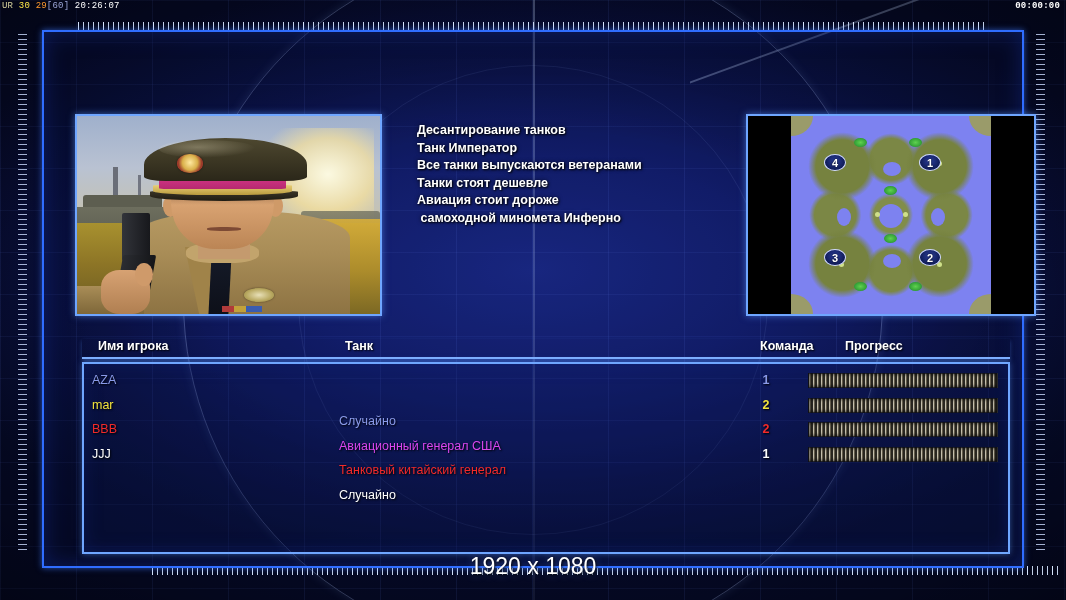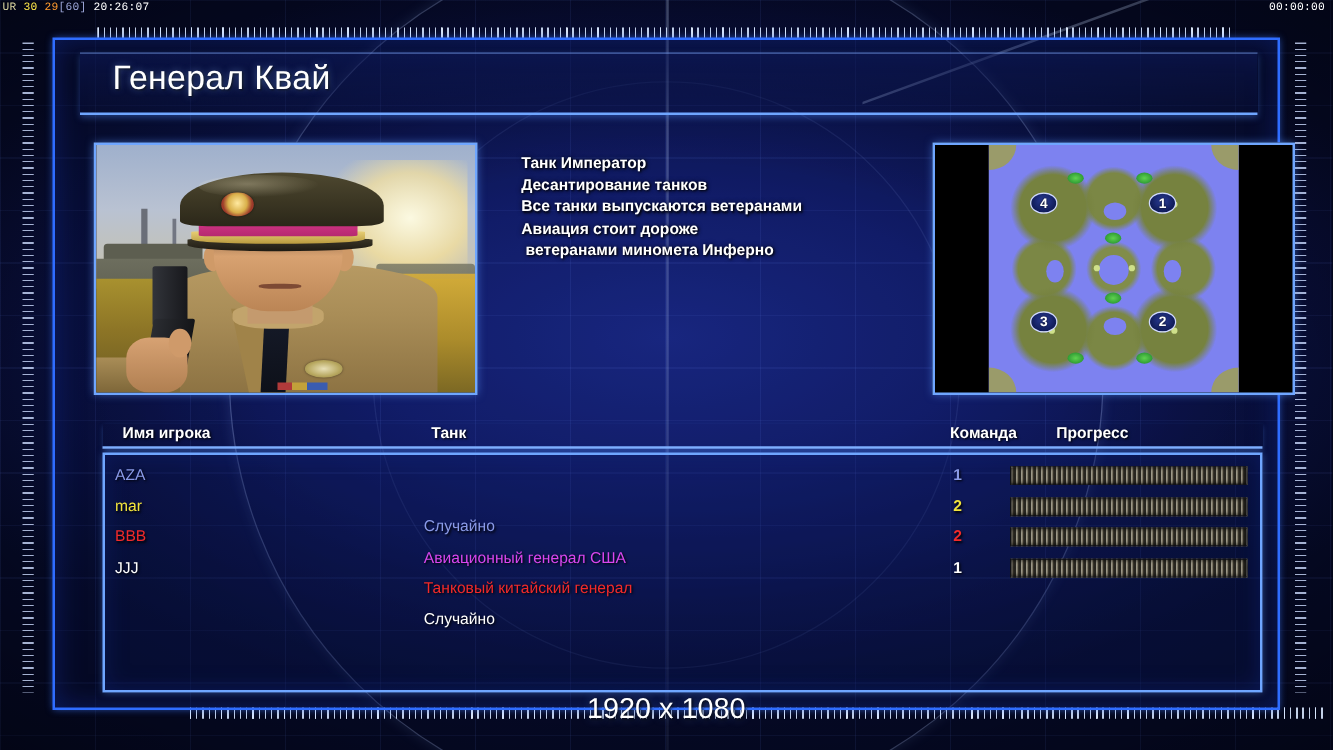--- a/index.html
+++ b/index.html
@@ -59,21 +59,21 @@
   #topbar{
     position:absolute; left:0; top:0; width:1066px; height:12px;
     font-family:"Liberation Mono", monospace;
     font-size:9px; line-height:12px;
     letter-spacing:.2px;
     z-index:40;
   }
   #fps{ position:absolute; left:2px; top:0; white-space:nowrap; }
   #fps .c1{color:#d9d4a0;} #fps .c2{color:#ffe84a;} #fps .c3{color:#ff9a2e;}
   #fps .c4{color:#9aa4d6;} #fps .c5{color:#ffffff;}
-  #clock{ position:absolute; right:6px; top:0; color:#ffffff; }
+  #clock{ position:absolute; right:6px; top:0; color:#ffffff;font-weight:bold; }
 
   
   .ruler-h{
     position:absolute; height:9px;
     background-image:repeating-linear-gradient(to right,
         rgba(205,220,255,.85) 0 1px, transparent 1px 5px);
   }
   .ruler-h.tall{
     background-image:repeating-linear-gradient(to right,
         rgba(215,230,255,.9) 0 1px, transparent 1px 5px),
@@ -314,23 +314,20 @@
 <div class="ruler-v" style="left:18px;top:34px;height:520px;"></div>
 <div class="ruler-v" style="left:1036px;top:34px;height:520px;"></div>
 
 <div id="topbar">
   <div id="fps"><span class="c1">UR</span> <span class="c2">30</span> <span class="c3">29</span><span class="c4">[60]</span> <span class="c5">20:26:07</span></div>
   <div id="clock">00:00:00</div>
 </div>
 
 <div id="window">
 
-  <div id="titlebar">
-    <div id="title">Генерал Квай</div>
-  </div>
 
   <div id="portrait-frame">
     <div id="portrait">
       <div class="p-sky"></div>
         <div class="p-sun"></div>
       <div class="p-post"></div>
         <div class="p-post2"></div>
       <div class="p-tankL2"></div>
         <div class="p-tankL"></div>
         <div class="p-tankR"></div>
@@ -358,25 +355,26 @@
         <div class="p-emblem"></div>
       <div class="p-gun-barrel"></div>
         <div class="p-gun-grip"></div>
       <div class="p-sleeve"></div>
         <div class="p-hand"></div>
         <div class="p-thumb"></div>
     </div>
   </div>
 
   <div id="desc">
+      <div class="ln">Десантирование танков</div>
       <div class="ln">Танк Император</div>
-      <div class="ln">Десантирование танков</div>
       <div class="ln">Все танки выпускаются ветеранами</div>
+      <div class="ln">Танки стоят дешевле</div>
       <div class="ln">Авиация стоит дороже</div>
-      <div class="ln"> ветеранами миномета Инферно</div>
+      <div class="ln"> самоходной миномета Инферно</div>
     </div>
 
   <div id="map-frame">
     <div id="map-inner">
       <div class="m-corner m-c1"></div>
         <div class="m-corner m-c2"></div>
       <div class="m-corner m-c3"></div>
         <div class="m-corner m-c4"></div>
       <div class="m-land"></div>
       <div class="m-hole" style="left:92px;top:46px;width:18px;height:14px;"></div>

